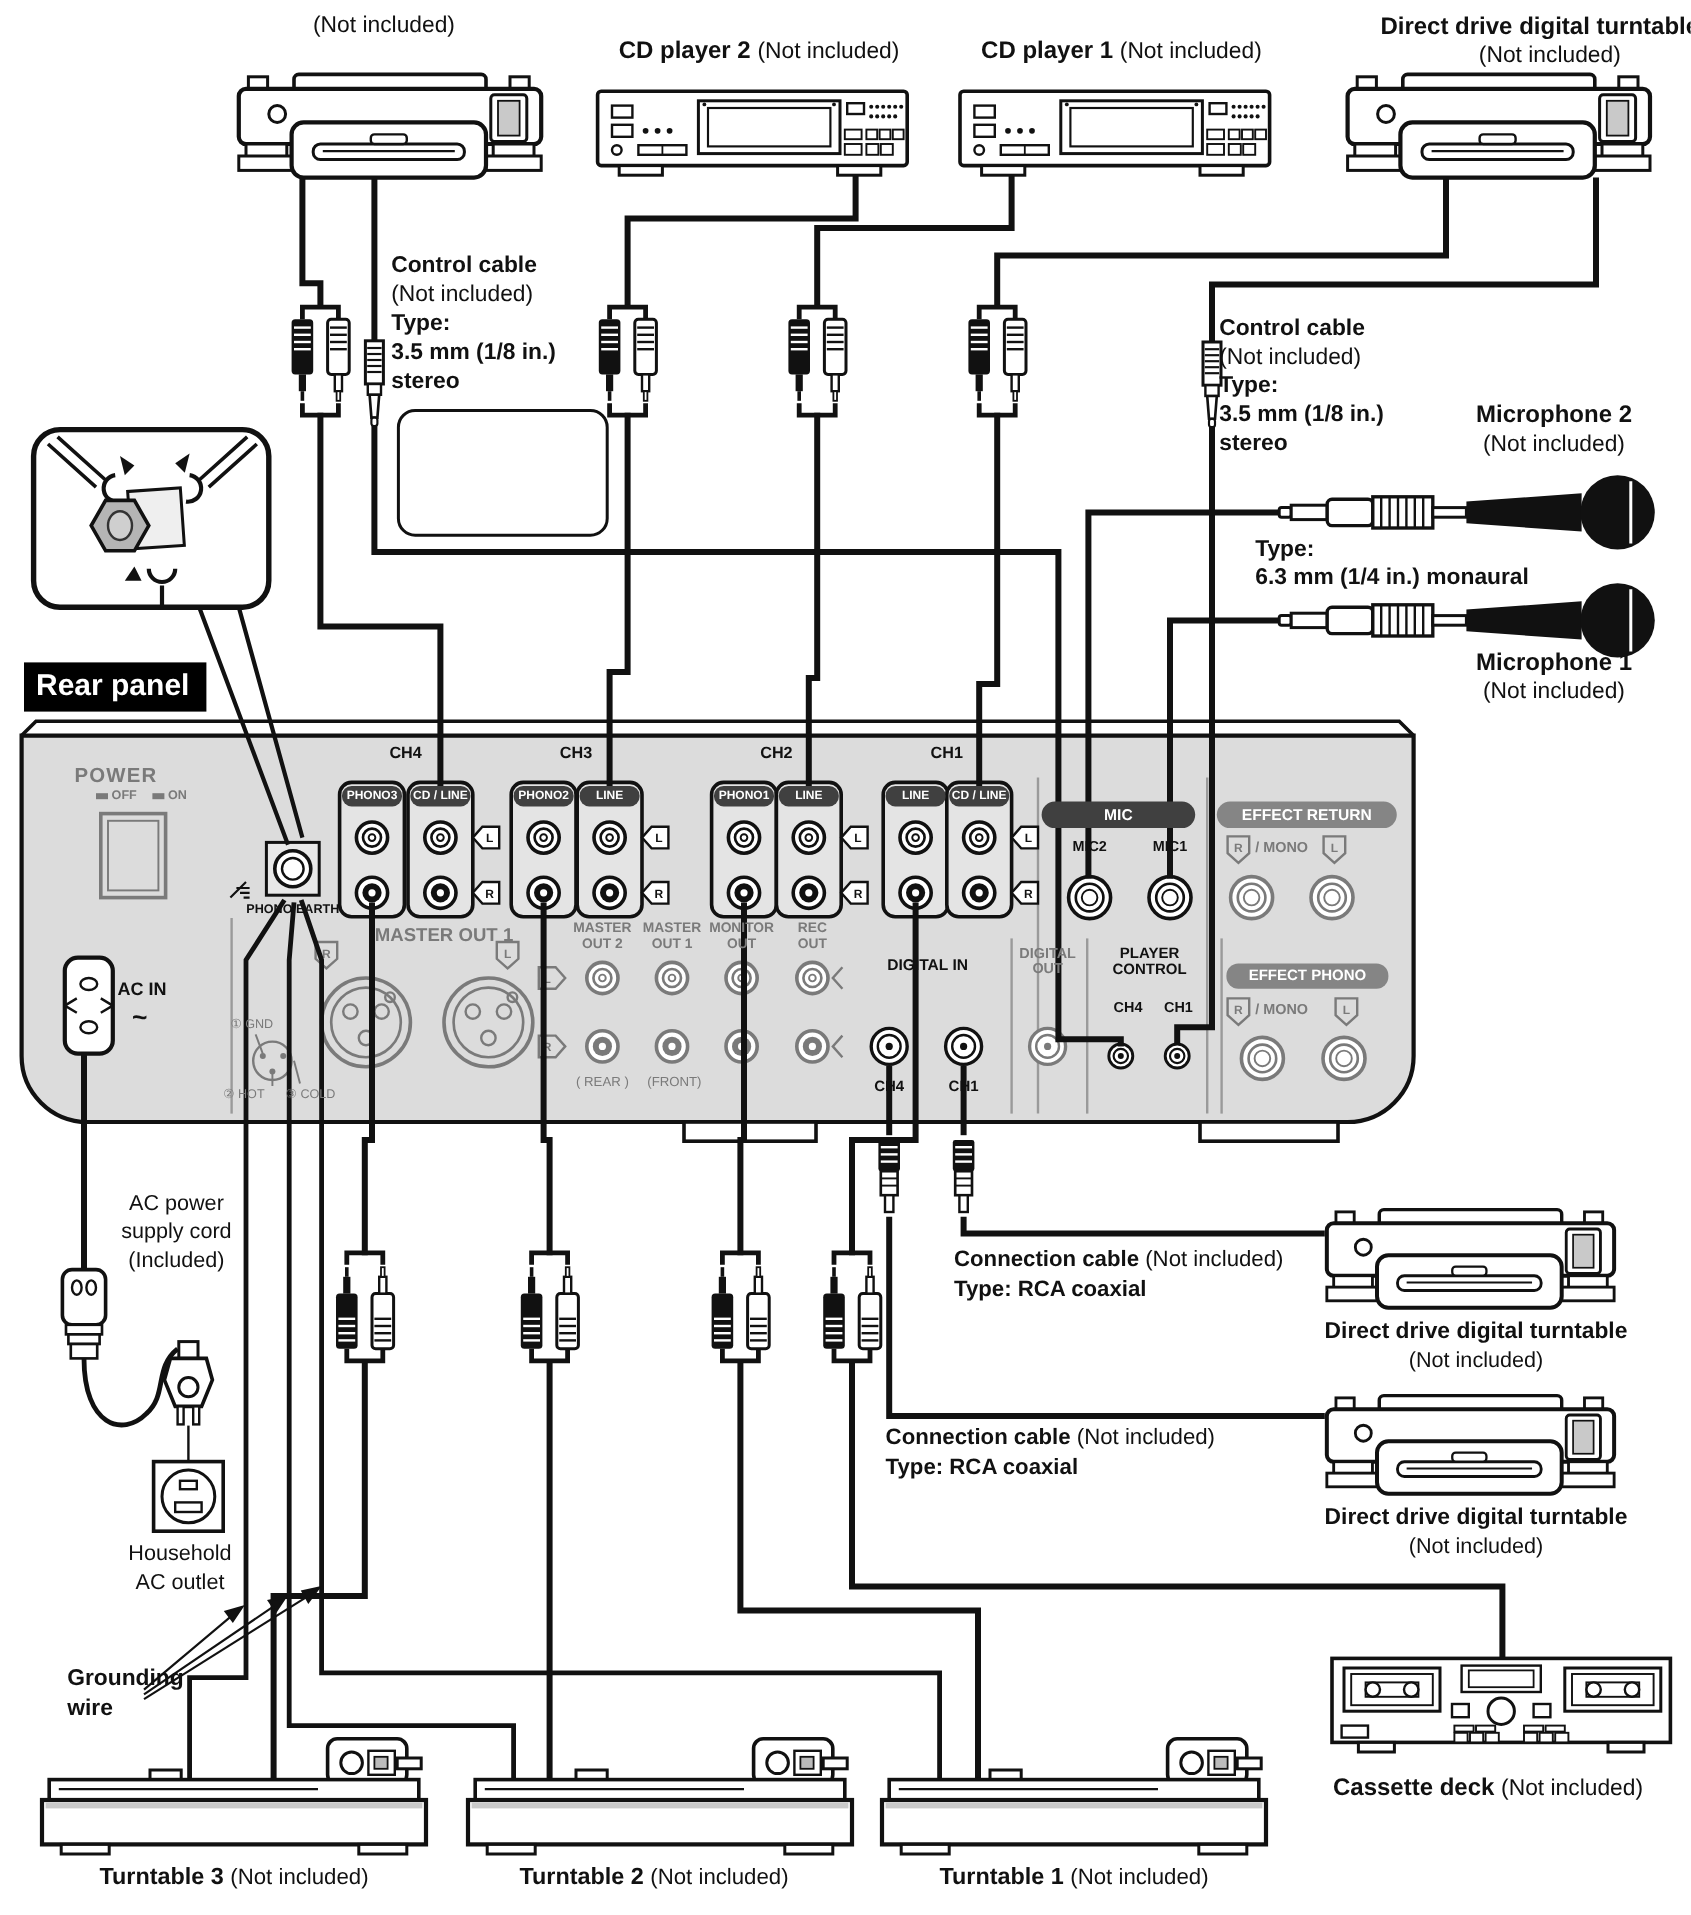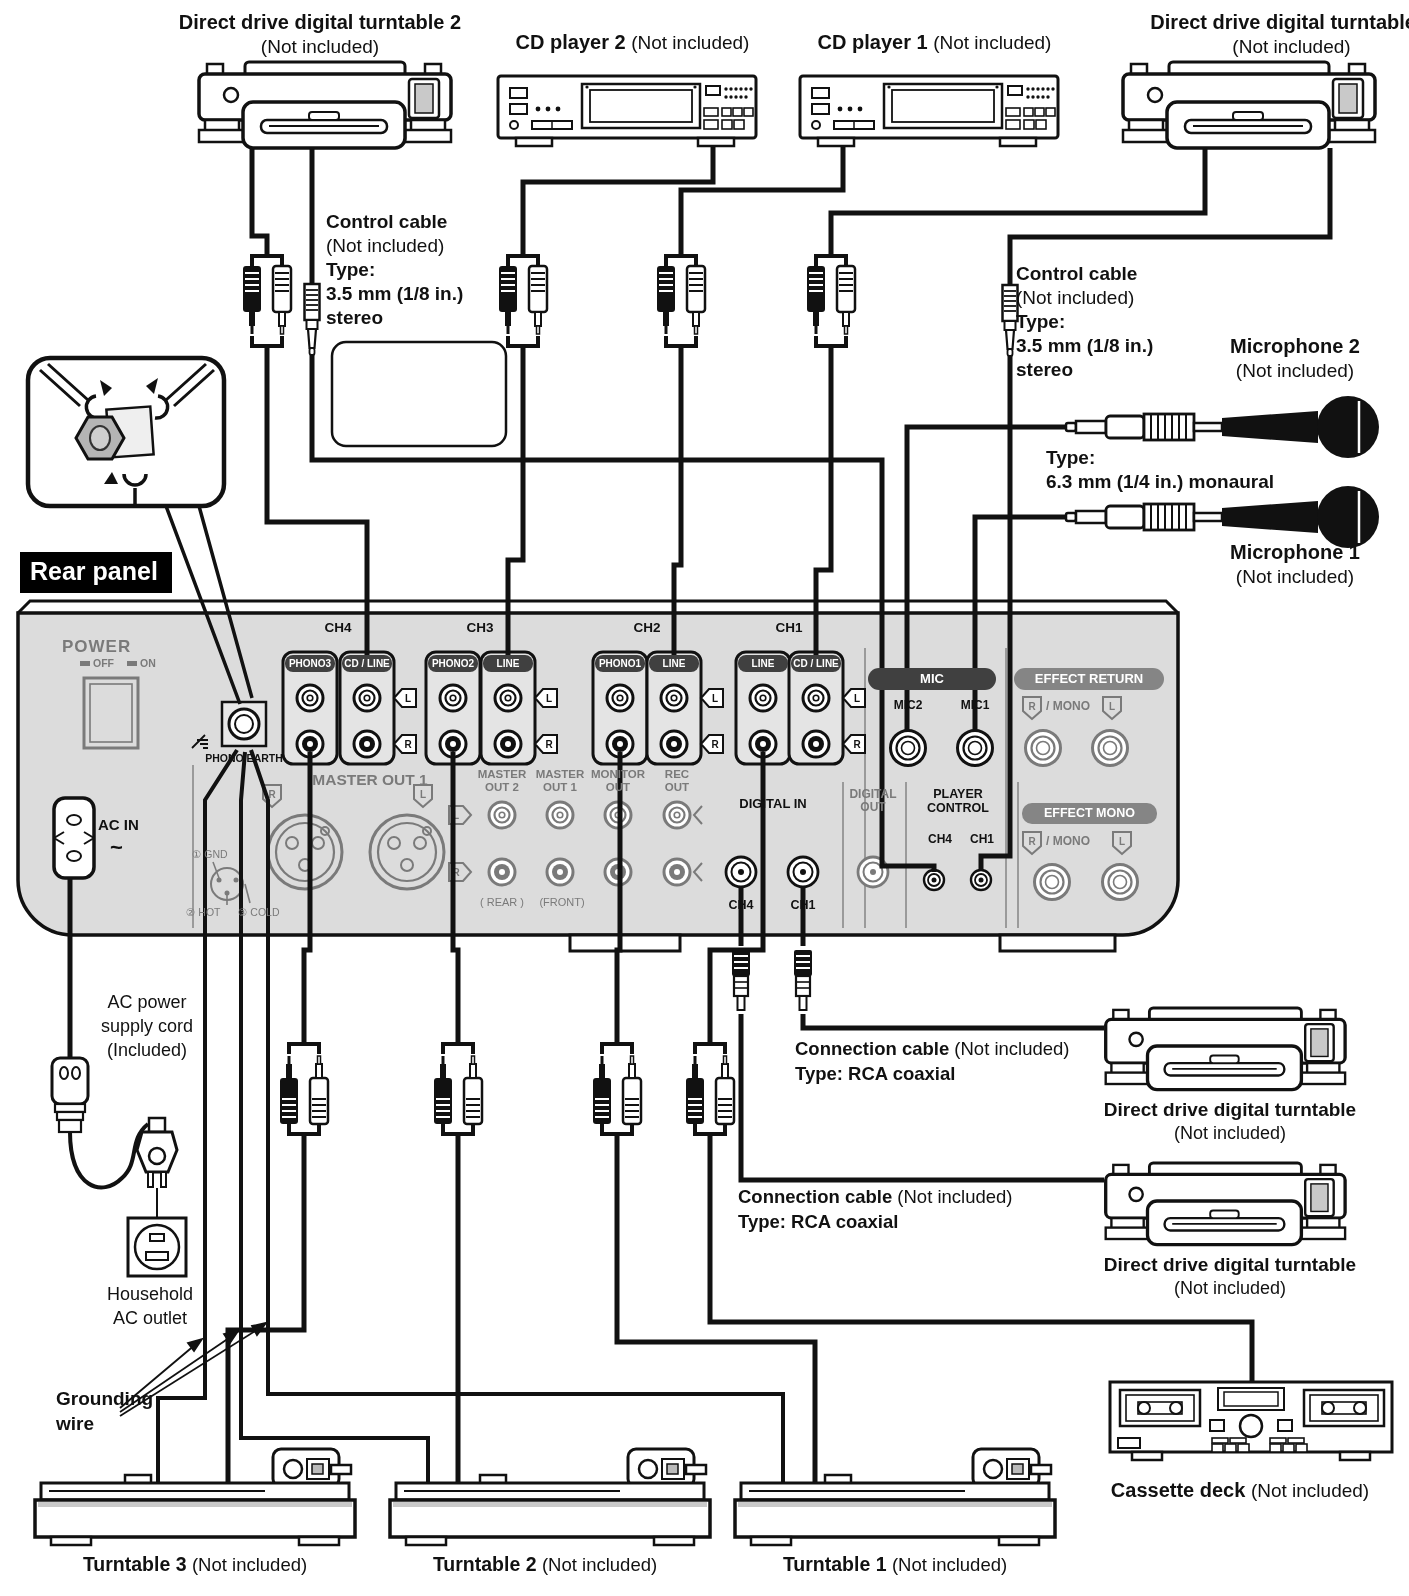--- a/index.html
+++ b/index.html
@@ -561,21 +561,20 @@
     <line x1="120" y1="1408" x2="196" y2="1344"></line>
         <polygon points="202,1339 188,1343 194,1351"></polygon>
     <line x1="120" y1="1412" x2="232" y2="1336"></line>
         <polygon points="238,1331 224,1334 230,1343"></polygon>
     <line x1="120" y1="1416" x2="260" y2="1328"></line>
         <polygon points="266,1323 252,1326 257,1335"></polygon>
   </g>
 </svg>
 
 <div class="lbl c" style="left:140px;top:10px;width:360px">
-  <div class="b" style="font-size:20px">Direct drive digital turntable 2</div>
   <div style="font-size:19px">(Not included)</div>
 </div>
 <div class="lbl c" style="left:460px;top:30px;width:345px;font-size:20px">
   <span class="b">CD player 2</span>
   <span style="font-size:19px">(Not included)</span>
 </div>
 <div class="lbl c" style="left:762px;top:30px;width:345px;font-size:20px">
   <span class="b">CD player 1</span>
   <span style="font-size:19px">(Not included)</span>
 </div>
@@ -674,21 +673,21 @@
 <div class="lbl b c gray" style="left:845px;top:788px;width:56px;font-size:12px;line-height:13px">
   <div>DIGITAL</div>
   <div>OUT</div>
 </div>
 <div class="lbl b c" style="left:906px;top:788px;width:104px;font-size:12.5px;line-height:13.5px">
   <div>PLAYER</div>
   <div>CONTROL</div>
 </div>
 <div class="lbl b c" style="left:915px;top:832px;width:50px;font-size:12px">CH4</div>
 <div class="lbl b c" style="left:957px;top:832px;width:50px;font-size:12px">CH1</div>
-<div class="pill pill-gray" style="left:1022px;top:803px;width:135px;height:21px;font-size:12.5px;line-height:21px;border-radius:10px">EFFECT MONO</div>
+<div class="pill pill-gray" style="left:1022px;top:803px;width:135px;height:21px;font-size:12.5px;line-height:21px;border-radius:10px">EFFECT PHONO</div>
 <div class="lbl b gray" style="left:1046px;top:834px;font-size:12px">/ MONO</div>
 
 <div class="lbl c" style="left:72px;top:990px;width:150px;font-size:18px;line-height:24px">
   <div>AC power</div>
   <div>supply cord</div>
   <div>(Included)</div>
 </div>
 <div class="lbl c" style="left:75px;top:1282px;width:150px;font-size:18px;line-height:24px">
   <div>Household</div>
   <div>AC outlet</div>

